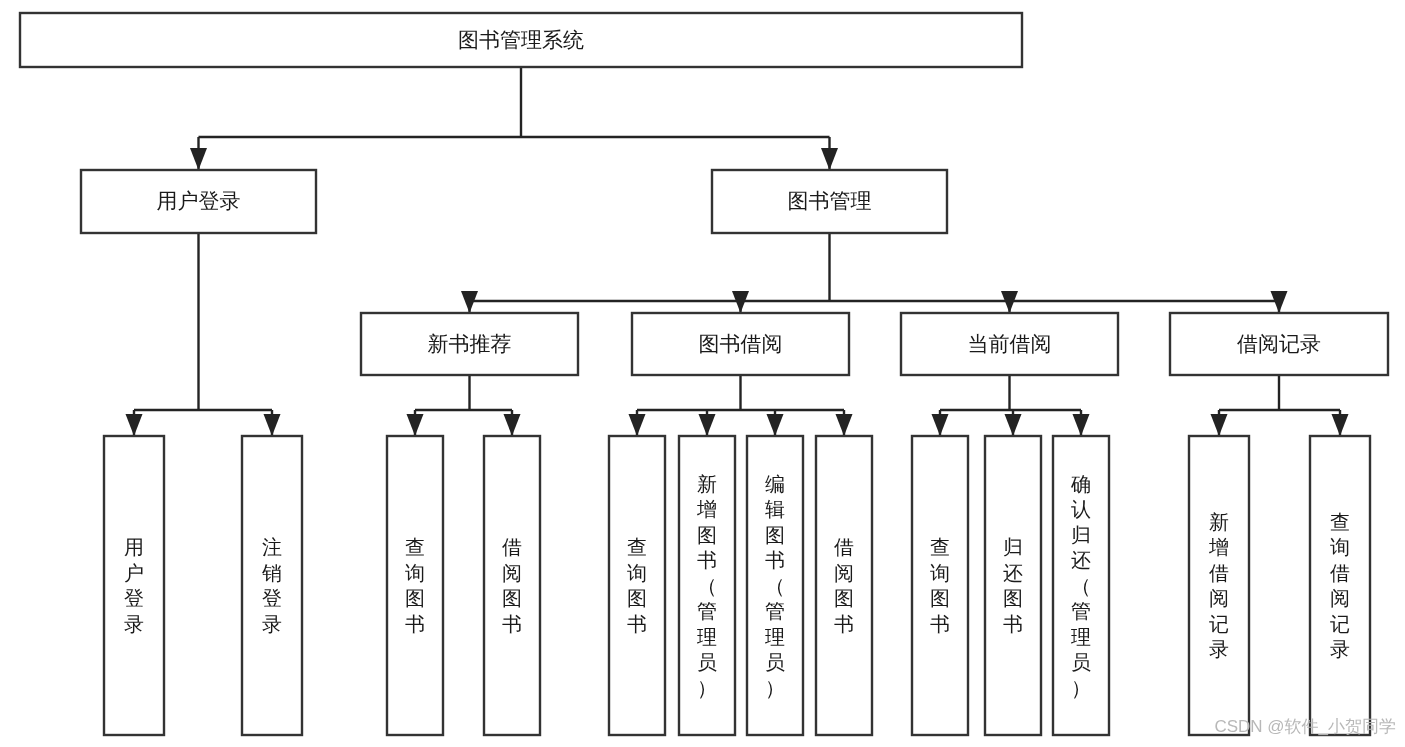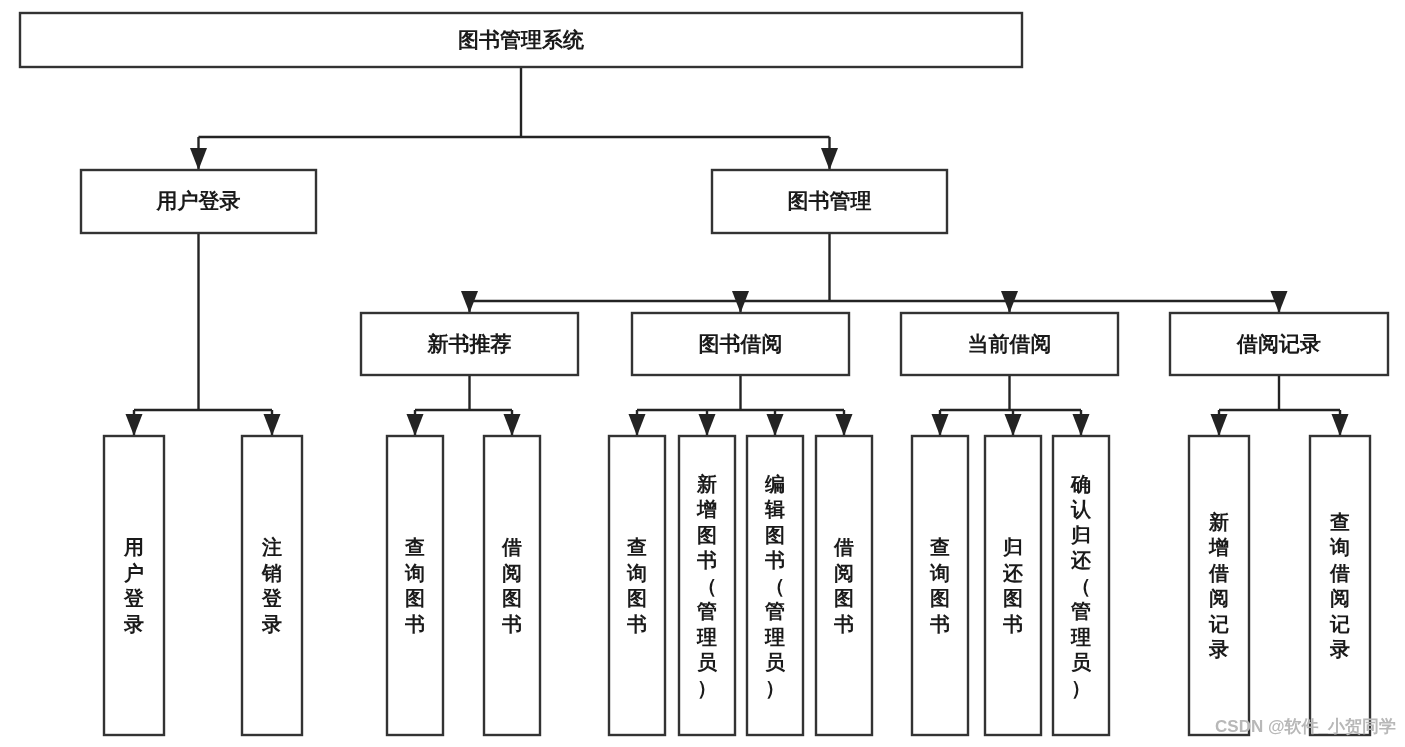--- a/index.html
+++ b/index.html
@@ -9,21 +9,20 @@
   }
   body {
     font-family: "Liberation Sans", "DejaVu Sans", sans-serif;
   }
   #diagram-root {
     position: relative;
     width: 1405px;
     height: 747px;
     background: #ffffff;
     overflow: hidden;
-    font-weight: bold;
   }
   svg.diagram-canvas {
     position: absolute;
     left: 0;
     top: 0;
     width: 1405px;
     height: 747px;
     display: block;
   }
   .node-box {

